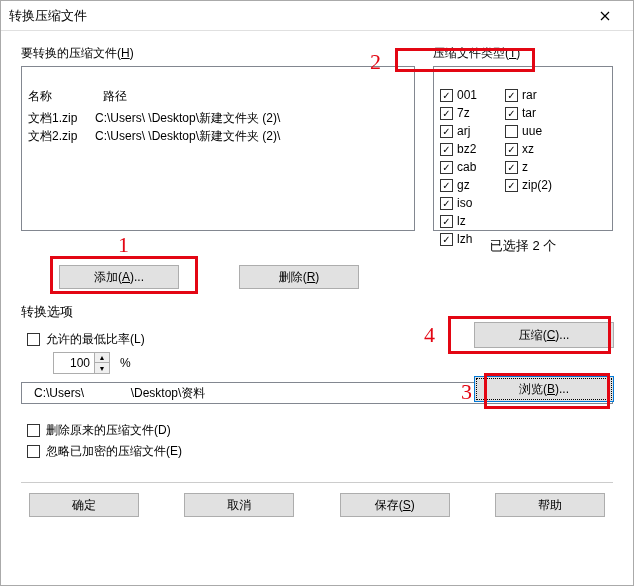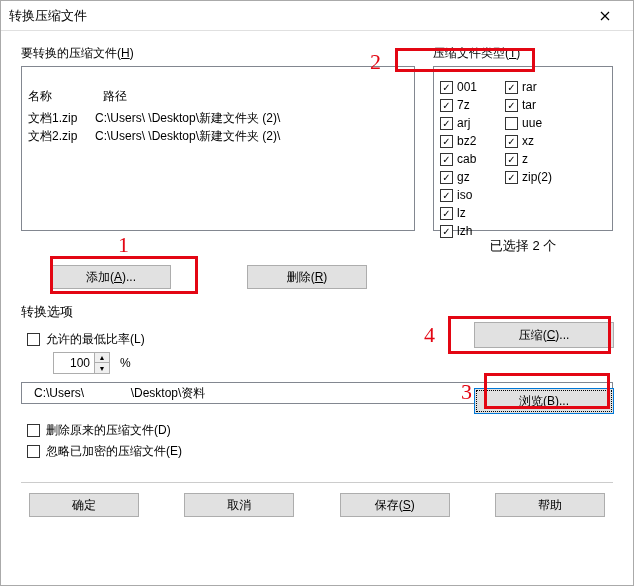--- a/index.html
+++ b/index.html
@@ -15,44 +15,44 @@
 .files-group { flex: 1; display: flex; flex-direction: column; }
 .group-label { margin-bottom: 4px; font-size: 13px; }
 .group-label .u { text-decoration: underline; }
 .filelist { border: 1px solid #828790; height: 165px; background: #fff; padding: 21px 6px; overflow: hidden; }
 .filelist-header { display: flex; gap: 20px; margin-bottom: 4px; }
 .filelist-row { display: flex; gap: 12px; white-space: nowrap; line-height: 18px; }
 .filelist-row .name { width: 55px; }
 .filelist-row .path { }
 
 .types-group { width: 180px; display: flex; flex-direction: column; }
-.types-box { border: 1px solid #828790; height: 165px; background: #fff; padding: 12px 6px; display: flex; gap: 28px; }
+.types-box { border: 1px solid #828790; height: 165px; background: #fff; padding: 20px 6px; display: flex; gap: 28px; }
 .types-col { display: flex; flex-direction: column; gap: 1px; }
 .cb-row { display: flex; align-items: center; gap: 4px; line-height: 17px; }
 .cb { width: 13px; height: 13px; border: 1px solid #333; display: inline-flex; align-items: center; justify-content: center; background: #fff; }
 .cb.checked::after { content: "✓"; font-size: 10px; line-height: 10px; color: #000; }
 .selected-count { text-align: center; margin-top: 6px; font-size: 13px; }
 
 .btn { background: #e1e1e1; border: 1px solid #adadad; height: 24px; display: inline-flex; align-items: center; justify-content: center; cursor: pointer; font-size: 12px; }
 .btn .u { text-decoration: underline; }
-.btn-row1 { display: flex; gap: 76px; margin-top: 10px; margin-left: 30px; }
+.btn-row1 { display: flex; gap: 60px; margin-top: 10px; margin-left: 38px; }
 .btn-row1 .btn { width: 120px; }
 
 .section-label { margin-top: 14px; font-size: 13px; }
 .options-area { margin-top: 6px; }
 .opt-row { display: flex; align-items: center; gap: 6px; margin: 4px 0 4px 6px; }
 .spinner { display: inline-flex; align-items: center; border: 1px solid #adadad; height: 22px; margin-left: 6px; }
 .spinner input { border: none; width: 40px; text-align: right; padding: 0 4px; height: 20px; background: #fff; }
 .spinner .spin-btns { display: flex; flex-direction: column; }
 .spinner .spin-btns div { width: 15px; height: 10px; border-left: 1px solid #adadad; display: flex; align-items: center; justify-content: center; font-size: 7px; line-height: 7px; background: #f0f0f0; }
 .spinner .spin-btns div:first-child { border-bottom: 1px solid #adadad; }
 .pct { margin-left: 4px; }
 
 .compress-row { position: absolute; right: 20px; top: 322px; }
-.browse-row { position: absolute; right: 20px; top: 388px; }
+.browse-row { position: absolute; right: 20px; top: 376px; }
 .compress-row .btn, .browse-row .btn { width: 140px; height: 26px; }
 .browse-row .btn { border: 1px solid #0078d7; outline: 1px dotted #000; outline-offset: -3px; }
 
 .folder-label { margin-top: 46px; font-size: 13px; }
 .folder-input { width: 100%; height: 22px; border: 1px solid #828790; padding: 2px 12px; margin-top: 4px; background: #fff; }
 
 .checkbox-section { margin-top: 18px; }
 
 .bottom-sep { border-top: 1px solid #ccc; margin: 18px 0 10px 0; }
 .bottom-btns { display: flex; gap: 30px; justify-content: space-between; padding: 0 8px; }

